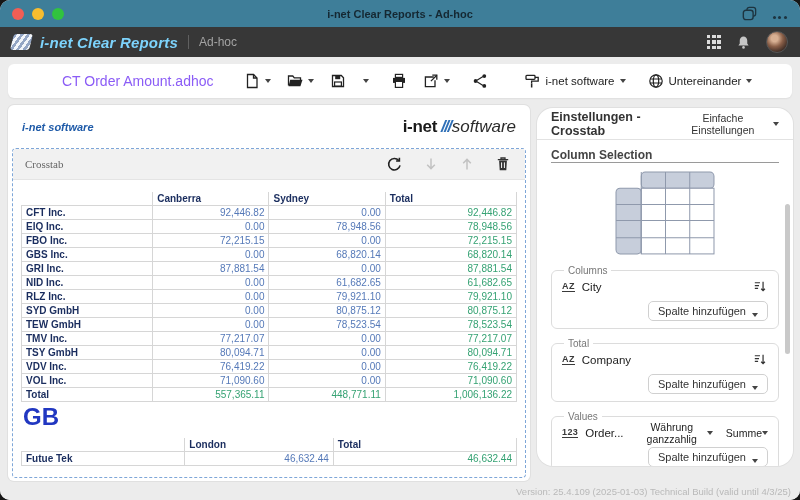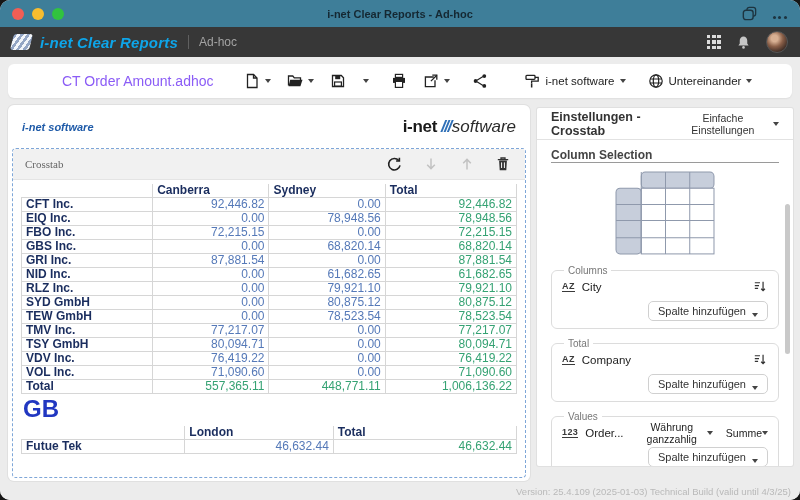--- a/index.html
+++ b/index.html
@@ -12,21 +12,21 @@
   .lights { position:absolute; left:12px; top:0; height:27px; display:flex; align-items:center; gap:8px; }
   .light { width:12px; height:12px; border-radius:50%; display:inline-block; }
   .light.red{ background:#f15e55; } .light.yellow{ background:#f8bd2f; } .light.green{ background:#31c33f; }
   .win-title { position:absolute; left:0; right:0; text-align:center; font-size:11px; font-weight:600; color:#152832; }
   .tb-right { position:absolute; right:12px; top:0; height:27px; display:flex; align-items:center; gap:14px; color:#1d3440; }
   .dots span{ width:3px;height:3px;border-radius:50%;background:#1d3440;display:inline-block;margin:0 1.2px;}
 
   
   .appbar { height:30px; background:var(--c-appbar,#373737); display:flex; align-items:center; padding:0 12px; }
   .brand-logo { width:19px; height:16px; border-radius:3px; transform:skewX(-14deg); background:repeating-linear-gradient(115deg,#93a5c4 0 3px,#f2f5fa 3px 6px); display:inline-block; }
-  .brand { color:#0ea5e9; font-size:15px; font-weight:bold; font-style:italic; margin-left:9px; letter-spacing:.2px; }
+  .brand { color:#7dd3fc; font-size:15px; font-weight:bold; font-style:italic; margin-left:9px; letter-spacing:.2px; }
   .vdiv { width:1px; height:14px; background:#606060; margin:0 10px; }
   .module { color:#a3a3a3; font-size:12px; }
   .appbar-right { margin-left:auto; display:flex; align-items:center; gap:15px; }
   .grid-icon { display:grid; grid-template-columns:repeat(3,3.6px); grid-template-rows:repeat(3,3.6px); gap:1.8px; }
   .grid-icon i { background:#dcdcdc; display:block; }
   .avatar { width:22px; height:22px; border-radius:50%; background:radial-gradient(circle at 38% 32%,#d8b093 18%,#8a5f48 45%,#3a2a24 78%,#1d1613); border:1px solid #555; }
 
   
   .toolbar-wrap { padding:7px 8px 7px; background:#ececec; }
   .toolbar { background:#fff; border-radius:6px; height:34px; display:flex; align-items:center; padding:0 14px; box-shadow:0 1px 2px rgba(0,0,0,.06); }
@@ -49,31 +49,31 @@
   .rh-logo .slashes { color:#2e6fb7; font-weight:bold; font-style:italic; letter-spacing:-1.5px; margin:0 1px 0 4px; }
   .rh-logo .soft { font-style:italic; color:#2b2b2b; }
 
   .crosstab-panel { position:absolute; left:4px; right:4px; top:43px; bottom:3px; border:1px dashed var(--c-dashed_border,#7ea6d8); border-radius:4px; display:flex; flex-direction:column; overflow:hidden; background:#fff; }
   .panel-header { height:31px; flex:0 0 31px; background:#f1f1f1; display:flex; align-items:center; padding:0 12px; border-bottom:1px solid #e4e4e4; }
   .panel-header .plabel { font-size:11px; color:#666;font-family:Liberation Serif, serif; }
   .ph-icons { margin-left:auto; display:flex; align-items:center; gap:16px; }
   .icbtn { background:none; border:none; padding:2px; cursor:pointer; }
   .panel-body { flex:1; padding:4px 8px 0; overflow:hidden; }
   h2.country { font-size:24px; line-height:26px; font-weight:bold; color:var(--c-heading_blue,#2137c1); margin:2px 0 4px 2px; }
-  table.xtab { width:100%; border-collapse:collapse; font-size:12px; table-layout:fixed; }
+  table.xtab { width:100%; border-collapse:collapse; font-size:10px; table-layout:fixed;margin-top:8px; }
   .xtab th,.xtab td { border:1px solid #d6d6d6; height:13px; line-height:13px; padding:0 4px; overflow:hidden; white-space:nowrap; }
   .xtab th { text-align:left; color:var(--c-label_navy,#1a2d5e); font-weight:bold; border-top:none; }
   .xtab th.blank { border-left:none; background:transparent; }
   .xtab td.label { color:var(--c-label_navy,#1a2d5e); font-weight:bold; }
   .xtab td.num { text-align:right; color:var(--c-value_blue,#5579b8); }
   .xtab td.num.green { color:var(--c-total_green,#35a273); }
   .xtab tr.total-row td.num { color:var(--c-total_green,#35a273); }
 
   
-  .sidebar-card { position:absolute; left:537px; top:3px; width:256px; height:358px; background:#fff; border-radius:2px; box-shadow:0 0 0 1px rgba(0,0,0,.05); overflow:hidden; }
+  .sidebar-card { position:absolute; left:537px; top:3px; width:256px; height:358px; background:#fff; border-radius:16px; box-shadow:0 0 0 1px rgba(0,0,0,.05); overflow:hidden; }
   .sb-header { height:32px; border-bottom:1px solid #e2e2e2; display:flex; align-items:center; justify-content:space-between; padding:0 14px; }
   .sb-title { font-size:12.5px; font-weight:bold; color:#333; }
   .sb-mode { background:none; border:none; font-family:inherit; font-size:10.5px; color:#333; display:flex; align-items:center; gap:5px; cursor:pointer; }
   .sb-body { position:relative; padding:8px 14px 0; height:326px; }
   .section-heading { font-size:12px; font-weight:bold; color:#444; padding-bottom:0; border-bottom:1px solid #9a9a9a; margin-bottom:6px; }
   .graphic { display:flex; justify-content:center; margin:8px 0 10px; }
   fieldset.group { border:1px solid #dcdcdc; border-radius:6px; padding:0 10px 7px; margin-bottom:9px; }
   fieldset.group legend { font-size:10px; color:#777; padding:0 4px; margin-left:2px; }
   .field-row { display:flex; align-items:center; height:21px; }
   .type-icon { font-size:9px; font-weight:bold; color:#3a3a3a; border-bottom:1.4px solid #3a3a3a; letter-spacing:.4px; margin-right:7px; line-height:10px; }

